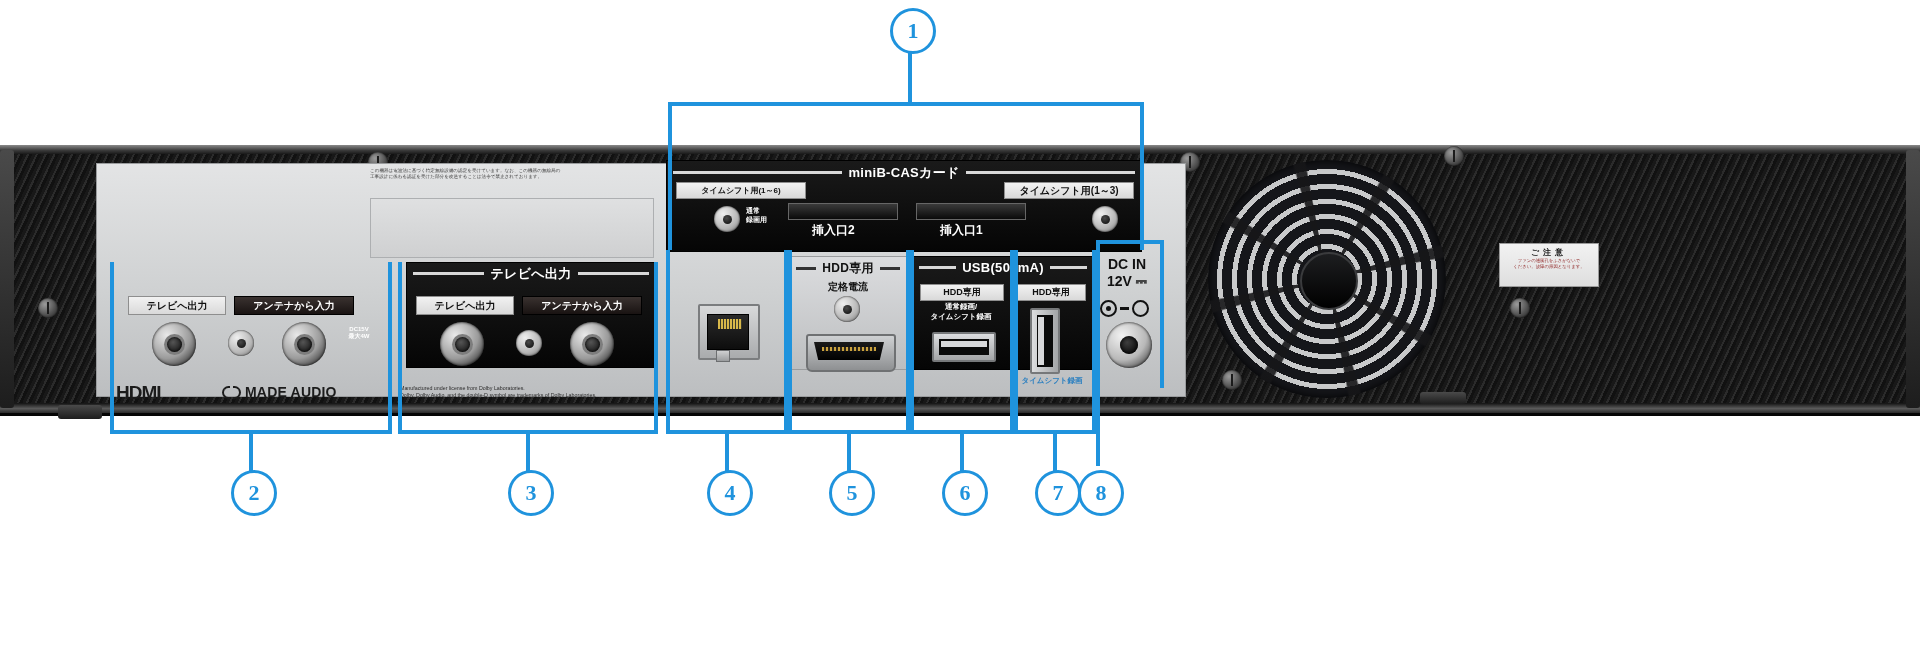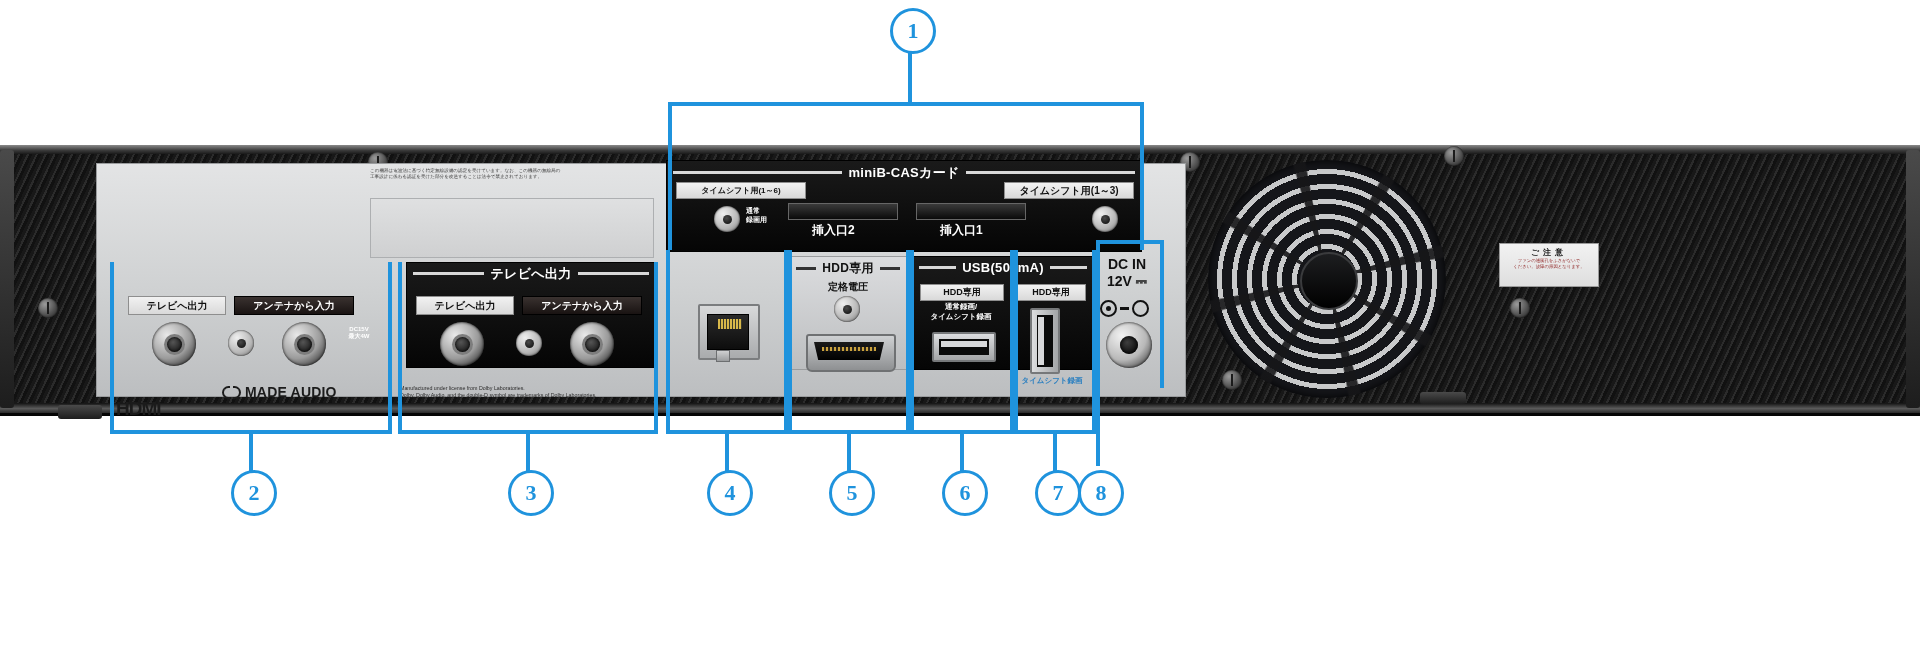--- a/index.html
+++ b/index.html
@@ -249,21 +249,21 @@
       <div class="ttl">テレビへ出力</div>
       <div class="rule"></div>
     </div>
   </div>
   <div class="subbar" style="left:416px;top:296px;width:96px;">テレビへ出力</div>
   <div class="subbar dk" style="left:522px;top:296px;width:118px;">アンテナから入力</div>
   <div class="coax" style="left:440px;top:322px;"></div>
   <div class="coaxsm" style="left:516px;top:330px;"></div>
   <div class="coax" style="left:570px;top:322px;"></div>
 
-  <div class="hdmilogo" style="left:116px;top:382px;margin-top:16px;">HDMI</div>
+  <div class="hdmilogo" style="left:116px;top:382px;">HDMI</div>
   <div class="dolby" style="left:222px;top:384px;">
     <span class="dd"></span>
     <span>MADE AUDIO</span>
   </div>
   <div class="dolbytxt" style="left:400px;top:385px;">
     <div>Manufactured under license from Dolby Laboratories.</div>
     <div>Dolby, Dolby Audio, and the double-D symbol are trademarks of Dolby Laboratories.</div>
   </div>
 
   <div class="darkblk" style="left:666px;top:160px;width:474px;height:90px;">
@@ -291,21 +291,21 @@
     </div>
     <div class="tab"></div>
   </div>
 
   <div style="position:absolute;left:790px;top:256px;width:116px;height:112px;background:linear-gradient(180deg,#dcdddf,#bcbec0);border:1px solid #9a9c9e;"></div>
   <div class="blkhead" style="position:absolute;left:790px;top:258px;width:116px;">
     <div class="rule" style="background:#333;"></div>
     <div class="ttl" style="color:#111;font-size:12px;">HDD専用</div>
     <div class="rule" style="background:#333;"></div>
   </div>
-  <div style="position:absolute;left:790px;top:280px;width:116px;text-align:center;font-size:10px;font-weight:bold;color:#111;">定格電圧</div>
+  <div style="position:absolute;left:790px;top:280px;width:116px;text-align:center;font-size:10px;font-weight:bold;color:#111;">定格電流</div>
   <div class="coaxsm" style="left:834px;top:296px;"></div>
   <div class="hdmijack" style="left:806px;top:334px;">
     <div class="mouth"></div>
   </div>
 
   <div class="darkblk" style="left:912px;top:256px;width:180px;height:112px;">
     <div class="blkhead">
       <div class="rule"></div>
       <div class="ttl">USB(500mA)</div>
       <div class="rule"></div>

